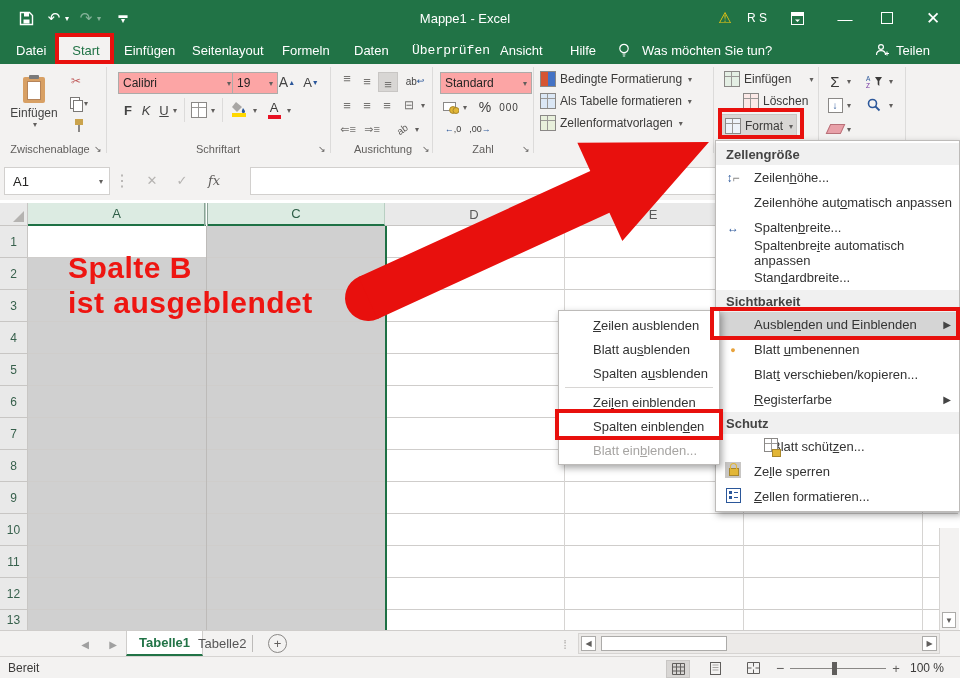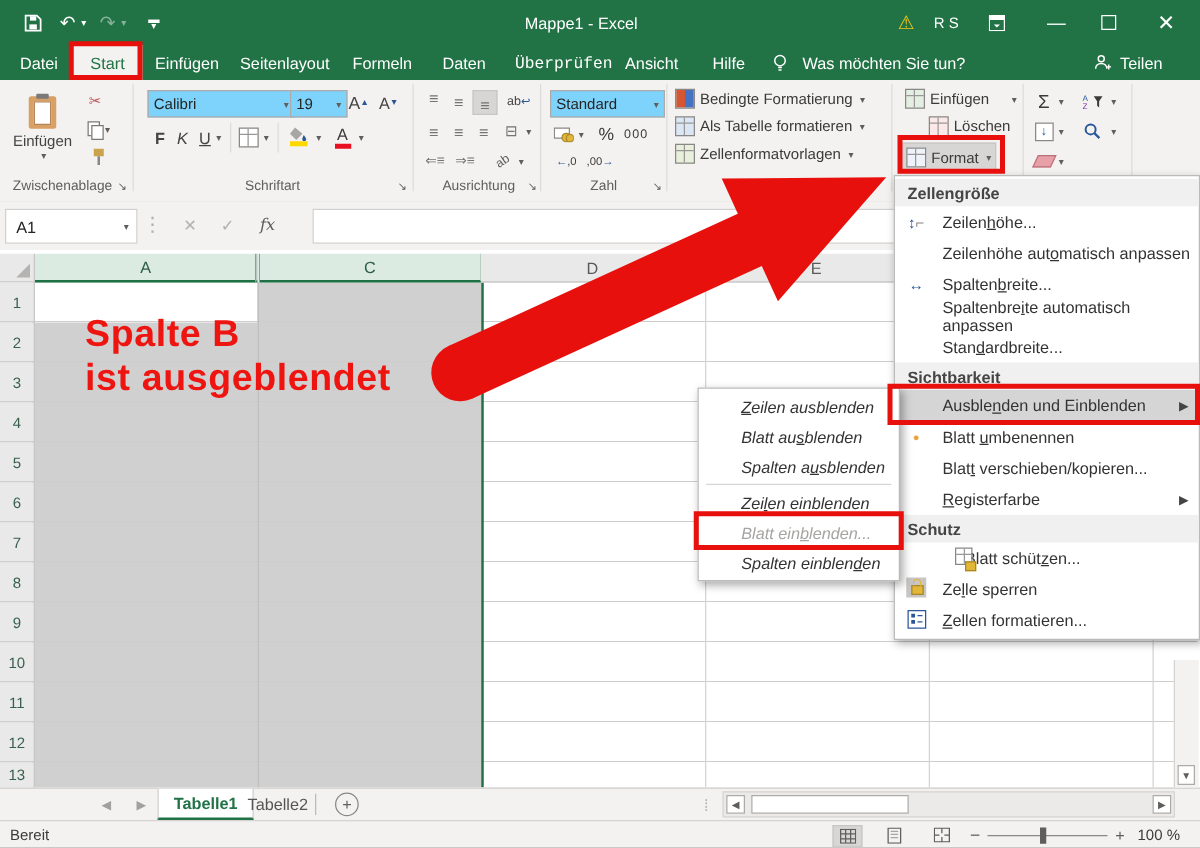--- a/index.html
+++ b/index.html
@@ -14,21 +14,21 @@
   .title-text{position:absolute;top:0;left:380px;width:170px;height:36px;display:flex;align-items:center;justify-content:center;font-size:13px;color:#fff;}
   
   .tabrow{position:absolute;left:0;top:36px;width:960px;height:28px;background:#217346;color:#fff;font-size:13px;}
   .rtab{position:absolute;top:0;height:28px;display:flex;align-items:center;padding:0 6px;cursor:default;}
   .rtab.active{background:#f3f2f1;color:#217346;}
   
   .ribbon{position:absolute;left:0;top:64px;width:960px;height:97px;background:#f3f2f1;border-bottom:1px solid #d2d0ce;font-size:12px;color:#3b3a39;}
   .gsep{position:absolute;top:3px;width:1px;height:86px;background:#dcdbda;}
   .glabel{position:absolute;top:79px;font-size:11px;color:#605e5c;text-align:center;}
   .launcher{position:absolute;top:80px;font-size:9px;color:#605e5c;}
-  .combo{position:absolute;background:#7dd3fc;border:1px solid #acaba9;display:flex;align-items:center;font-size:12px;color:#252423;padding:0 4px;justify-content:space-between;}
+  .combo{position:absolute;background:#fca5a5;border:1px solid #acaba9;display:flex;align-items:center;font-size:12px;color:#252423;padding:0 4px;justify-content:space-between;}
   .mini{position:absolute;display:flex;align-items:center;justify-content:center;color:#444;}
   .pressed{background:#d8d6d4;border:1px solid #c8c6c4;}
   .ic-lines{color:#767472;font-size:13px;line-height:1;}
   .ddc{font-size:8px;color:#605e5c;margin-left:2px;}
   .styles-row{position:absolute;left:540px;display:flex;align-items:center;gap:4px;white-space:nowrap;font-size:12px;color:#3b3a39;}
   .cells-row{position:absolute;left:724px;display:flex;align-items:center;gap:4px;white-space:nowrap;font-size:12px;color:#3b3a39;}
   .sqicon{width:14px;height:14px;border:1px solid #8a8886;background:
       linear-gradient(#fff,#fff);display:inline-block;position:relative;}
   .sqicon:before{content:"";position:absolute;left:0;top:4px;width:100%;height:1px;background:#9a9896;}
   .sqicon:after{content:"";position:absolute;left:6px;top:0;width:1px;height:100%;background:#9a9896;}
@@ -46,21 +46,21 @@
   .corner{position:absolute;left:0;top:3px;width:28px;height:23px;background:#e9e9e9;border-right:1px solid #c8c6c4;border-bottom:1px solid #c8c6c4;box-sizing:border-box;}
   .corner:after{content:"";position:absolute;right:3px;bottom:3px;border-left:11px solid transparent;border-bottom:11px solid #b5b3b1;}
   .annot-text{position:absolute;left:68px;top:50px;font-size:30px;font-weight:bold;color:#ee1511;line-height:35px;letter-spacing:.5px;z-index:30;}
   
   .menu{position:absolute;background:#fff;border:1px solid #bdbbb9;box-shadow:2px 3px 7px rgba(0,0,0,.35);z-index:50;padding:2px 0;font-size:13px;color:#333;}
   .fm-h{height:22px;display:flex;align-items:center;background:#f0f0f0;font-weight:bold;color:#444;padding-left:10px;}
   .fm-i{height:25px;display:flex;align-items:center;padding-left:38px;position:relative;}
   .fm-i .mico{position:absolute;left:8px;width:18px;text-align:center;}
   .fm-i .subarrow{position:absolute;right:8px;font-size:10px;color:#444;}
   .fm-i.hl{background:#d5d5d5;}
-  .cm-i{height:24px;display:flex;align-items:center;padding-left:34px;font-style:italic;}
+  .cm-i{height:24px;display:flex;align-items:center;padding-left:34px;}
   .cm-i.disabled{color:#a6a4a2;}
   .cm-sep{height:1px;background:#d8d6d4;margin:2px 6px;}
   u{text-decoration:underline;}
   
   .redbox{position:absolute;border:4px solid #e8100d;z-index:60;box-sizing:border-box;}
   
   .sheetbar{position:absolute;left:0;top:630px;width:960px;height:26px;background:#f3f2f1;border-top:1px solid #cfcdcb;font-size:13px;}
   .stab{position:absolute;top:0;height:25px;display:flex;align-items:center;padding:0 12px;color:#555;}
   .stab.active{background:#fff;color:#217346;font-weight:bold;border-bottom:2px solid #217346;border-left:1px solid #cfcdcb;border-right:1px solid #cfcdcb;box-sizing:border-box;}
   .statusbar{position:absolute;left:0;top:656px;width:960px;height:22px;background:#f3f2f1;border-top:1px solid #d6d4d2;font-size:12px;color:#3b3a39;}
@@ -422,25 +422,25 @@
     <div class="cm-i">
       <span>Blatt au<u>s</u>blenden</span>
     </div>
     <div class="cm-i">
       <span>Spalten a<u>u</u>sblenden</span>
     </div>
     <div class="cm-sep"></div>
     <div class="cm-i">
       <span>Zei<u>l</u>en einblenden</span>
     </div>
+    <div class="cm-i">
+      <span>Spalten einblen<u>d</u>en</span>
+    </div>
     <div class="cm-i disabled">
       <span>Blatt ein<u>b</u>lenden...</span>
-    </div>
-    <div class="cm-i">
-      <span>Spalten einblen<u>d</u>en</span>
     </div>
   </div>
 
   <div class="redbox" style="left:55px;top:33px;width:59px;height:31px;"></div>
   <div class="redbox" style="left:718px;top:108px;width:86px;height:31px;"></div>
   <div class="redbox" style="left:710px;top:307px;width:250px;height:33px;"></div>
   <div class="redbox" style="left:555px;top:409px;width:168px;height:31px;"></div>
 
   <div class="sheetbar">
     <div class="mini" style="left:76px;top:4px;width:18px;height:18px;color:#a0a0a0;font-size:10px;">◀</div>

